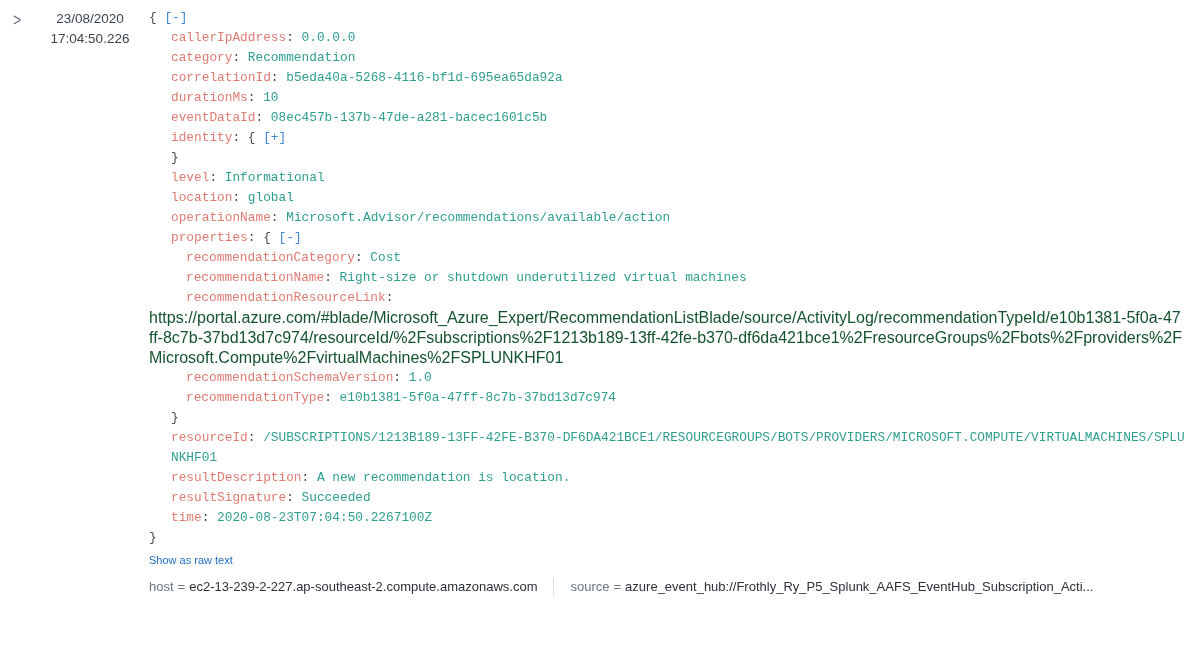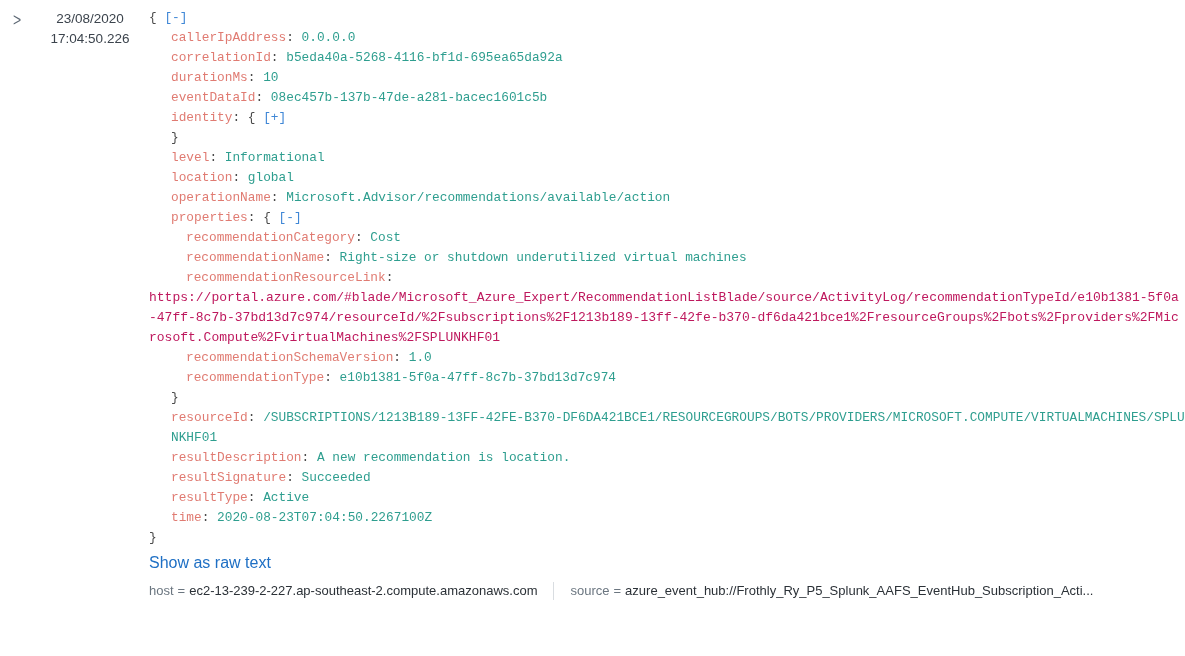--- a/index.html
+++ b/index.html
@@ -69,33 +69,33 @@
   .ind-1 { padding-left: 22px; }
   .ind-2 { padding-left: 37px; }
 
   .k     { color: #e07b72; }
   .v     { color: #2e9e8f; }
   .punct { color: #4a4a4a; }
   .tog   { color: #3f87d6; cursor: pointer; }
   .brace { color: #4a4a4a; }
 
   .urlwrap {
-    color: #be185d;
-    font-family: Liberation Mono, monospace;
-    font-size: 13px;
+    color: #14532d;
+    font-family: Liberation Sans, sans-serif;
+    font-size: 16px;
     line-height: 20px;
     word-break: break-all;
     white-space: normal;
     padding-left: 0;
   }
 
   
   .raw-link {
     font-family: "Liberation Sans", sans-serif;
-    font-size: 16px;
+    font-size: 11px;
     color: #1e6fc4;
     text-decoration: none;
     display: inline-block;
     margin-top: 6px;
     cursor: pointer;
   }
 
   .meta {
     margin-top: 8px;
     font-family: "Liberation Sans", sans-serif;
@@ -130,20 +130,21 @@
   </div>
 
   <div class="body-cell">
 
     <div class="json-tree">
 
       <div class="jline ind-0"><span class="brace">{</span> <span class="tog">[-]</span></div>
 
       <div class="jline ind-1"><span class="k">callerIpAddress</span><span class="punct">: </span><span class="v">0.0.0.0</span></div>
 
+      <div class="jline ind-1"><span class="k">category</span><span class="punct">: </span><span class="v">Recommendation</span></div>
 
       <div class="jline ind-1"><span class="k">correlationId</span><span class="punct">: </span><span class="v">b5eda40a-5268-4116-bf1d-695ea65da92a</span></div>
 
       <div class="jline ind-1"><span class="k">durationMs</span><span class="punct">: </span><span class="v">10</span></div>
 
       <div class="jline ind-1"><span class="k">eventDataId</span><span class="punct">: </span><span class="v">08ec457b-137b-47de-a281-bacec1601c5b</span></div>
 
       <div class="jline ind-1"><span class="k">identity</span><span class="punct">: </span><span class="brace">{</span> <span class="tog">[+]</span></div>
       <div class="jline ind-1"><span class="brace">}</span></div>
 
@@ -170,21 +171,20 @@
       <div class="jline ind-2"><span class="k">recommendationType</span><span class="punct">: </span><span class="v">e10b1381-5f0a-47ff-8c7b-37bd13d7c974</span></div>
 
       <div class="jline ind-1"><span class="brace">}</span></div>
 
       <div class="jline ind-1"><span class="k">resourceId</span><span class="punct">: </span><span class="v">/SUBSCRIPTIONS/1213B189-13FF-42FE-B370-DF6DA421BCE1/RESOURCEGROUPS/BOTS/PROVIDERS/MICROSOFT.COMPUTE/VIRTUALMACHINES/SPLUNKHF01</span></div>
 
       <div class="jline ind-1"><span class="k">resultDescription</span><span class="punct">: </span><span class="v">A new recommendation is location.</span></div>
 
       <div class="jline ind-1"><span class="k">resultSignature</span><span class="punct">: </span><span class="v">Succeeded</span></div>
 
-      <div class="jline ind-1"><span class="k">resultType</span><span class="punct">: </span><span class="v">Active</span></div>
 
       <div class="jline ind-1"><span class="k">time</span><span class="punct">: </span><span class="v">2020-08-23T07:04:50.2267100Z</span></div>
 
       <div class="jline ind-0"><span class="brace">}</span></div>
 
     </div>
 
     <a class="raw-link" href="#">Show as raw text</a>
 
     <div class="meta">

